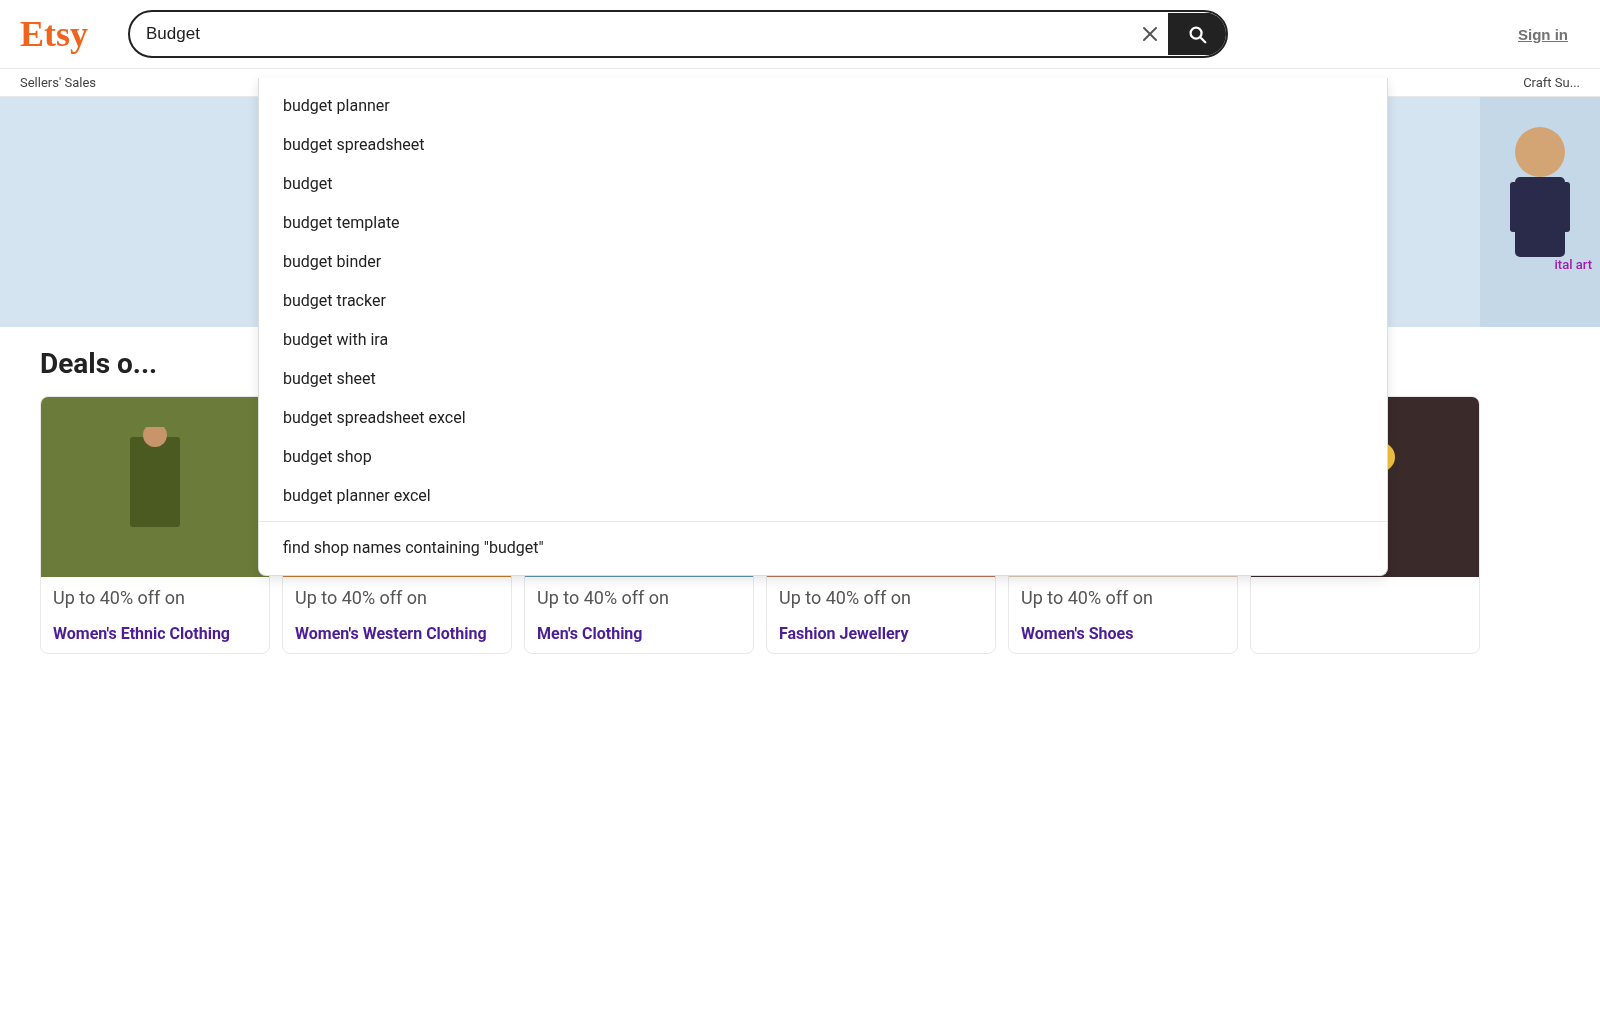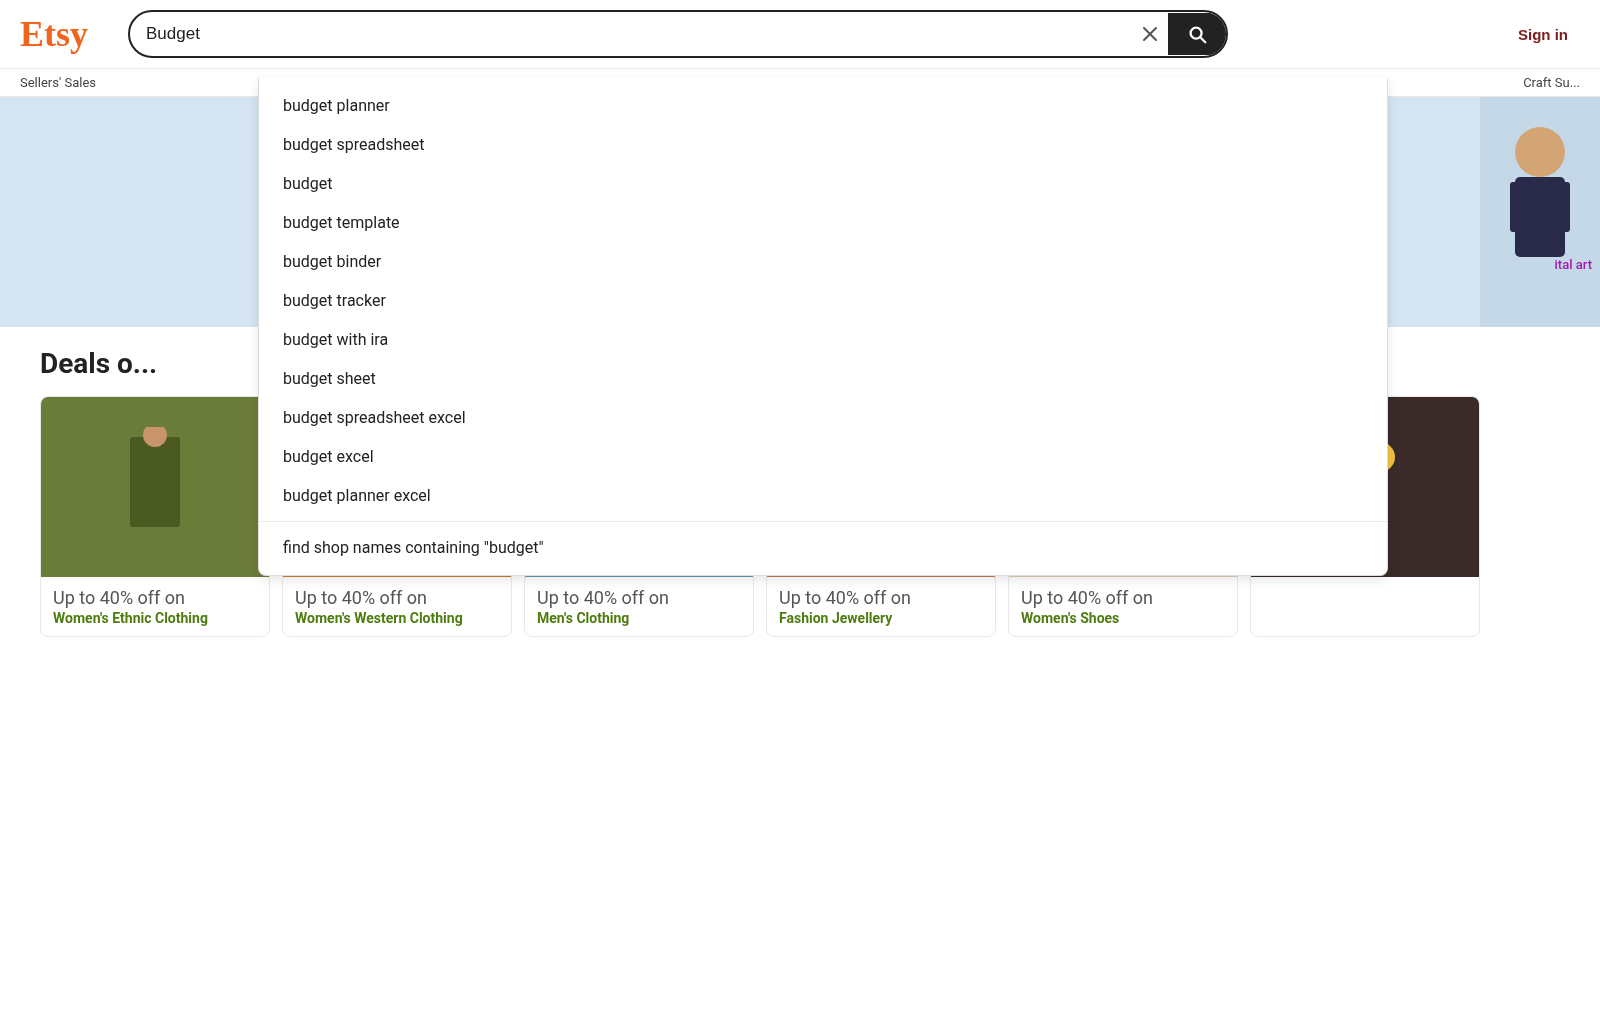--- a/index.html
+++ b/index.html
@@ -77,24 +77,25 @@
       height: 22px;
       fill: #fff;
     }
 
     .sign-in-btn {
       background: none;
       border: none;
       cursor: pointer;
       font-size: 15px;
       font-weight: 600;
-      color: #7f1d1d;
+      color: #737373;
       padding: 8px 12px;
       white-space: nowrap;
       margin-left: auto;
+      text-decoration: underline;
     }
 
     
     .nav-bar {
       display: flex;
       align-items: center;
       padding: 6px 20px;
       background: #fff;
       border-bottom: 1px solid #e8e8e8;
       gap: 20px;
@@ -168,24 +169,24 @@
     .deal-card-body {
       padding: 10px 12px;
     }
 
     .deal-discount {
       font-size: 18px;
       color: #555;
     }
 
     .deal-name {
-      font-size: 14px;
+      font-size: 16px;
       font-weight: 700;
-      color: #4d7c0f;
-      margin-top: 2px;
+      color: #4c1d95;
+      margin-top: 16px;
     }
 
     
     .autocomplete-dropdown {
       position: absolute;
       top: 68px;
       left: 130px;
       width: 1130px;
       background: #fff;
       border: 1px solid #ddd;
@@ -296,21 +297,21 @@
       <div class="autocomplete-item">
         <span class="normal-text">budget </span>
           <span class="bold-text">sheet</span>
       </div>
       <div class="autocomplete-item">
         <span class="normal-text">budget </span>
           <span class="bold-text">spreadsheet excel</span>
       </div>
       <div class="autocomplete-item">
         <span class="normal-text">budget </span>
-          <span class="bold-text">excel</span>
+          <span class="bold-text">shop</span>
       </div>
       <div class="autocomplete-item">
         <span class="normal-text">budget </span>
           <span class="bold-text">planner excel</span>
       </div>
       <hr class="autocomplete-divider">
       <div class="find-shop-item">find shop names containing "budget"</div>
     </div>
   </div>
 

